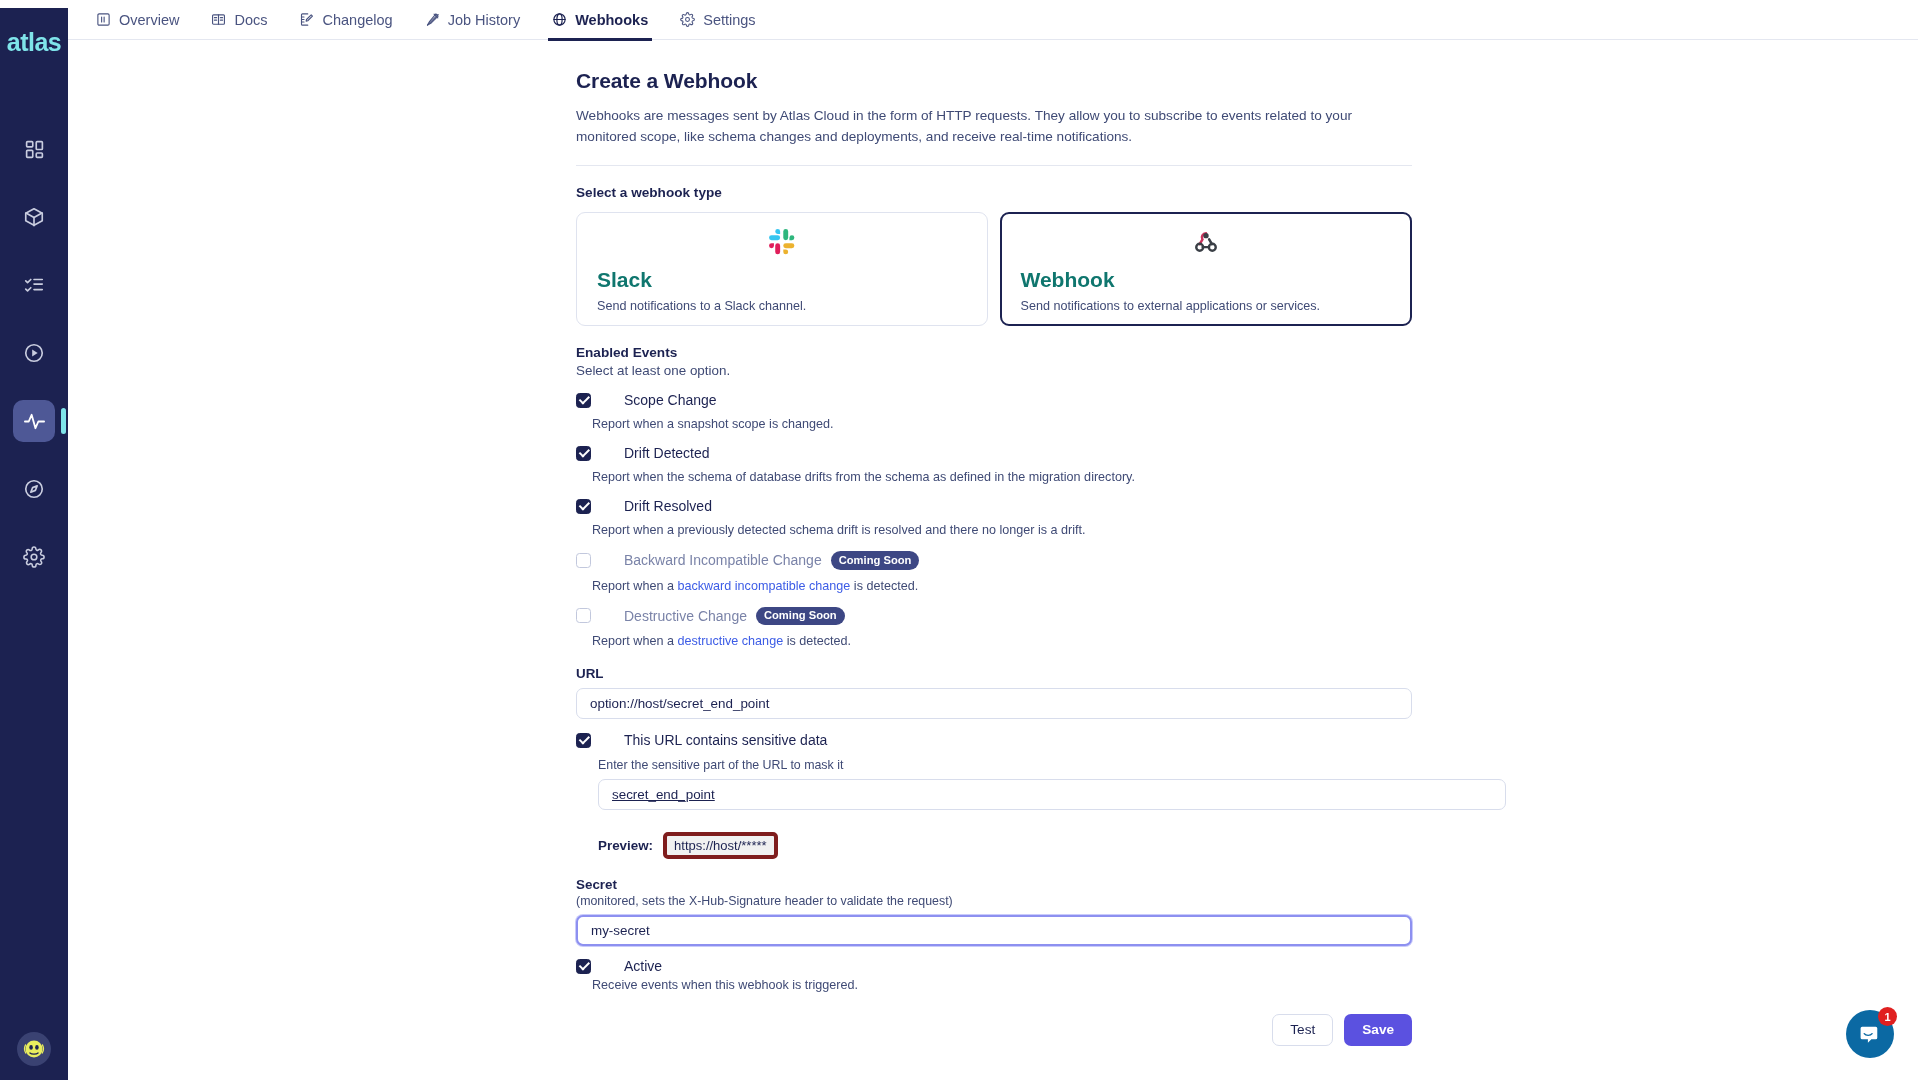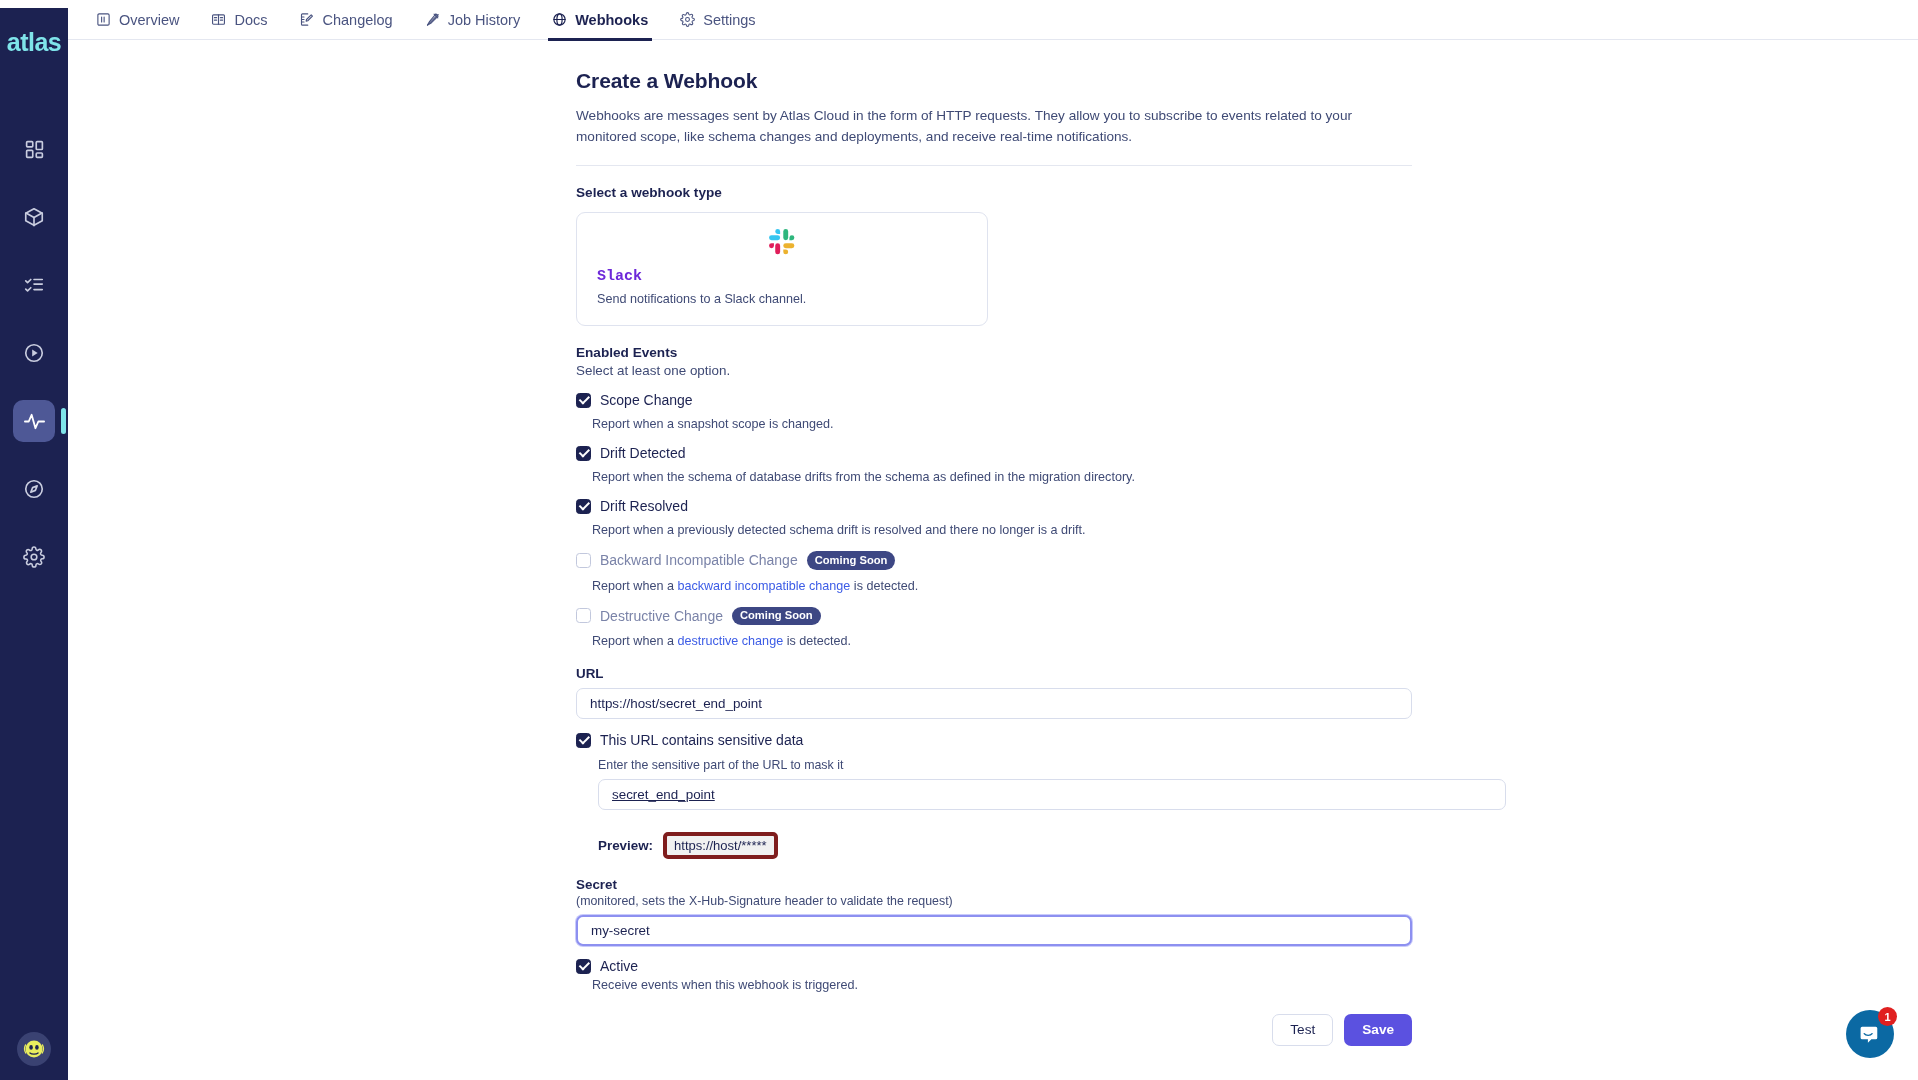--- a/index.html
+++ b/index.html
@@ -86,39 +86,39 @@
   
   #type-cards { display: flex; gap: 12px; margin-top: 12px; }
   .type-card {
     width: 412px; height: 114px;
     border: 1px solid #dfe3ef; border-radius: 9px;
     background: #fff; padding: 12px 20px 0 20px;
     position: relative;
   }
   .type-card.selected { border: 2.5px solid #1c2251; padding: 10.5px 18.5px 0 18.5px; }
   .type-icon { height: 34px; display: flex; align-items: center; justify-content: center; }
-  .type-name { font-size: 15px; font-weight: 700; color: #6d28d9; margin-top: 9px; font-family: Liberation Mono, monospace; }
+  .type-name { font-size: 21px; font-weight: 700; color: #0f766e; margin-top: 9px; }
   .type-desc { font-size: 12.6px; color: #3f4a75; margin-top: 7px; }
 
   
   #events { margin-top: 4px; }
   .event { margin-top: 14px; }
   .event-head { display: flex; align-items: center; gap: 9px; }
   .cb {
     width: 15px; height: 15px; border-radius: 3.5px; flex: none;
     border: 1.5px solid #c2c8dd; background: #fff;
     display: flex; align-items: center; justify-content: center;
   }
   .cb.checked { background: #1c2251; border-color: #1c2251; }
   .cb.checked::after {
     content: ""; width: 4px; height: 8px;
     border: solid #fff; border-width: 0 2px 2px 0;
     transform: rotate(45deg) translate(-0.5px, -1px);
   }
-  .event-title { font-size: 14px; color: #1c2251; }
+  .event-title { font-size: 14px; color: #1c2251; margin-left: 24px; }
   .event-title.muted { color: #7a83a8; }
   .badge {
     background: #3d4784; color: #fff; font-size: 11.2px; font-weight: 700;
     padding: 2.5px 8px; border-radius: 11px; line-height: 1.2;
   }
   .event-desc { font-size: 12.6px; color: #3f4a75; margin-top: 9px; margin-left: 16px; }
   .lnk { color: #3c5ce6; }
 
   
   .field-label { font-size: 13.4px; font-weight: 700; color: #1c2251; margin-top: 18px; }
@@ -353,20 +353,34 @@
             <path d="M18.4 8.3a2.1 2.1 0 1 1 2.1 2.1h-2.1z" fill="#2eb67d"></path>
             <path d="M17.3 8.3a2.1 2.1 0 0 1-4.2 0V3a2.1 2.1 0 0 1 4.2 0z" fill="#2eb67d"></path>
             <path d="M15.2 18.4a2.1 2.1 0 1 1-2.1 2.1v-2.1z" fill="#ecb22e"></path>
             <path d="M15.2 17.3a2.1 2.1 0 0 1 0-4.2h5.3a2.1 2.1 0 0 1 0 4.2z" fill="#ecb22e"></path>
           </svg>
         </div>
         <div class="type-name">Slack</div>
         <div class="type-desc">Send notifications to a Slack channel.</div>
       </div>
 
+      <div class="type-card selected">
+        <div class="type-icon">
+          <svg width="30" height="30" viewBox="0 0 40 40" fill="none">
+            <path d="M20 8.5a5.5 5.5 0 0 0-4.8 8.2l-3.6 6.2" stroke="#c9335c" stroke-width="3.4" stroke-linecap="round"></path>
+            <circle cx="20" cy="11.5" r="3.6" fill="#3a3f46"></circle>
+            <path d="M24.2 16.5l3.7 6.4" stroke="#3a3f46" stroke-width="3.4" stroke-linecap="round"></path>
+            <circle cx="11.6" cy="27" r="4.6" stroke="#3a3f46" stroke-width="3.2" fill="none"></circle>
+            <circle cx="28.4" cy="27" r="4.6" stroke="#3a3f46" stroke-width="3.2" fill="none"></circle>
+            <path d="M15.5 26.8h8.6" stroke="#3a3f46" stroke-width="3.2" stroke-linecap="round"></path>
+          </svg>
+        </div>
+        <div class="type-name">Webhook</div>
+        <div class="type-desc">Send notifications to external applications or services.</div>
+      </div>
 
     </div>
 
     <div class="section-label">Enabled Events</div>
     <div class="section-sub">Select at least one option.</div>
 
     <div id="events">
 
       <div class="event">
         <div class="event-head">
@@ -406,21 +420,21 @@
           <div class="cb"></div>
           <span class="event-title muted">Destructive Change</span>
           <span class="badge">Coming Soon</span>
         </div>
         <div class="event-desc"><span>Report when a </span><a class="lnk">destructive change</a><span> is detected.</span></div>
       </div>
 
     </div>
 
     <div class="field-label">URL</div>
-    <div class="txt">https://host/secret_end_point</div>
+    <div class="txt">option://host/secret_end_point</div>
 
     <div class="event" style="margin-top:13px">
       <div class="event-head">
         <div class="cb checked"></div>
         <span class="event-title">This URL contains sensitive data</span>
       </div>
       <div class="field-note indent" style="margin-top:10px">Enter the sensitive part of the URL to mask it</div>
       <div class="txt indent">secret_end_point</div>
       <div class="preview-row">
         <span class="preview-label">Preview:</span>

